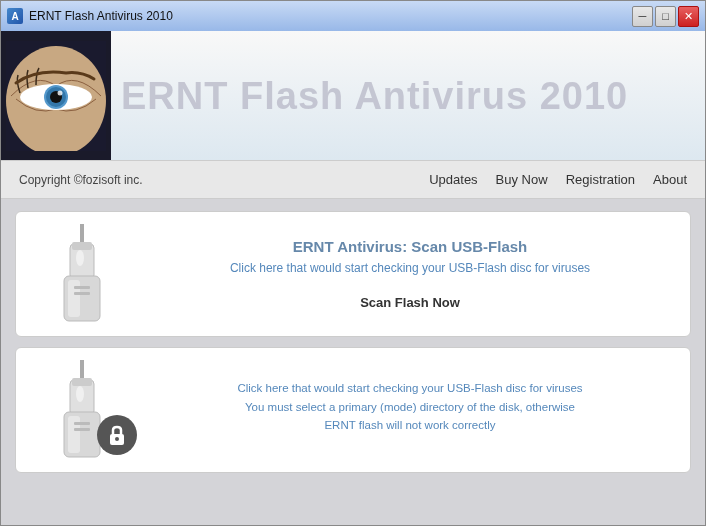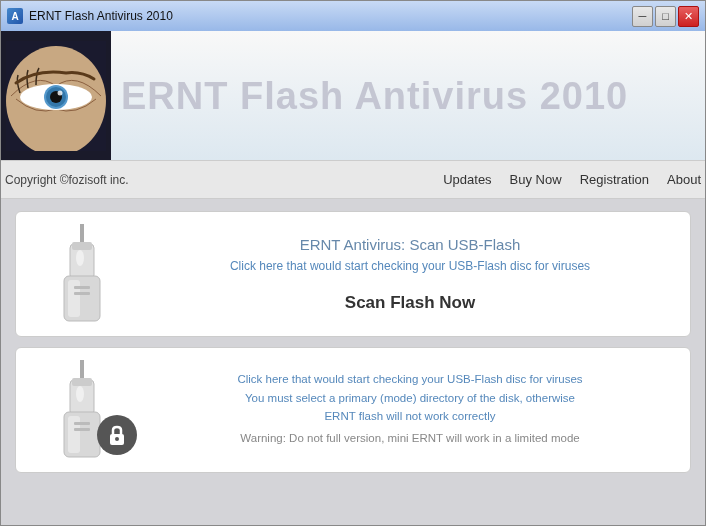--- a/index.html
+++ b/index.html
@@ -117,21 +117,21 @@
       white-space: nowrap;
     }
 
     
     .navbar {
       height: 38px;
       background: #e8e8e8;
       border-bottom: 1px solid #ccc;
       display: flex;
       align-items: center;
-      padding: 0 4px;
+      padding: 0 18px;
       flex-shrink: 0;
     }
 
     .navbar-copyright {
       font-size: 12px;
       color: #444;
       flex: 1;
     }
 
     .navbar-links {
@@ -184,33 +184,33 @@
       flex: 1;
       display: flex;
       flex-direction: column;
       align-items: center;
       text-align: center;
     }
 
     .card-title {
       font-size: 15px;
       color: #6688aa;
-      font-weight: normal;
+      font-weight: bold;
       margin-bottom: 4px;
     }
 
     .card-desc {
       font-size: 12px;
       color: #5588bb;
       line-height: 1.5;
       margin-bottom: 10px;
     }
 
     .card-action {
-      font-size: 17px;
+      font-size: 13px;
       font-weight: bold;
       color: #333;
       margin-top: 8px;
     }
 
     
     .card-desc-multi {
       font-size: 11.5px;
       color: #5588bb;
       line-height: 1.6;
@@ -347,18 +347,17 @@
             <circle cx="12" cy="16" r="2" fill="#555"></circle>
           </svg>
         </div>
       </div>
       <div class="card-body">
         <div class="card-desc-multi">
           <span>Click here that would start checking your USB-Flash disc for viruses</span><br>
           <span>You must select a primary (mode) directory of the disk, otherwise</span><br>
           <span>ERNT flash will not work correctly</span>
         </div>
-        <div class="card-warning">Warning: Do not full version, mini ERNT will work in a limited mode</div>
       </div>
     </div>
 
   </div>
 </div>
 
 </body></html>

